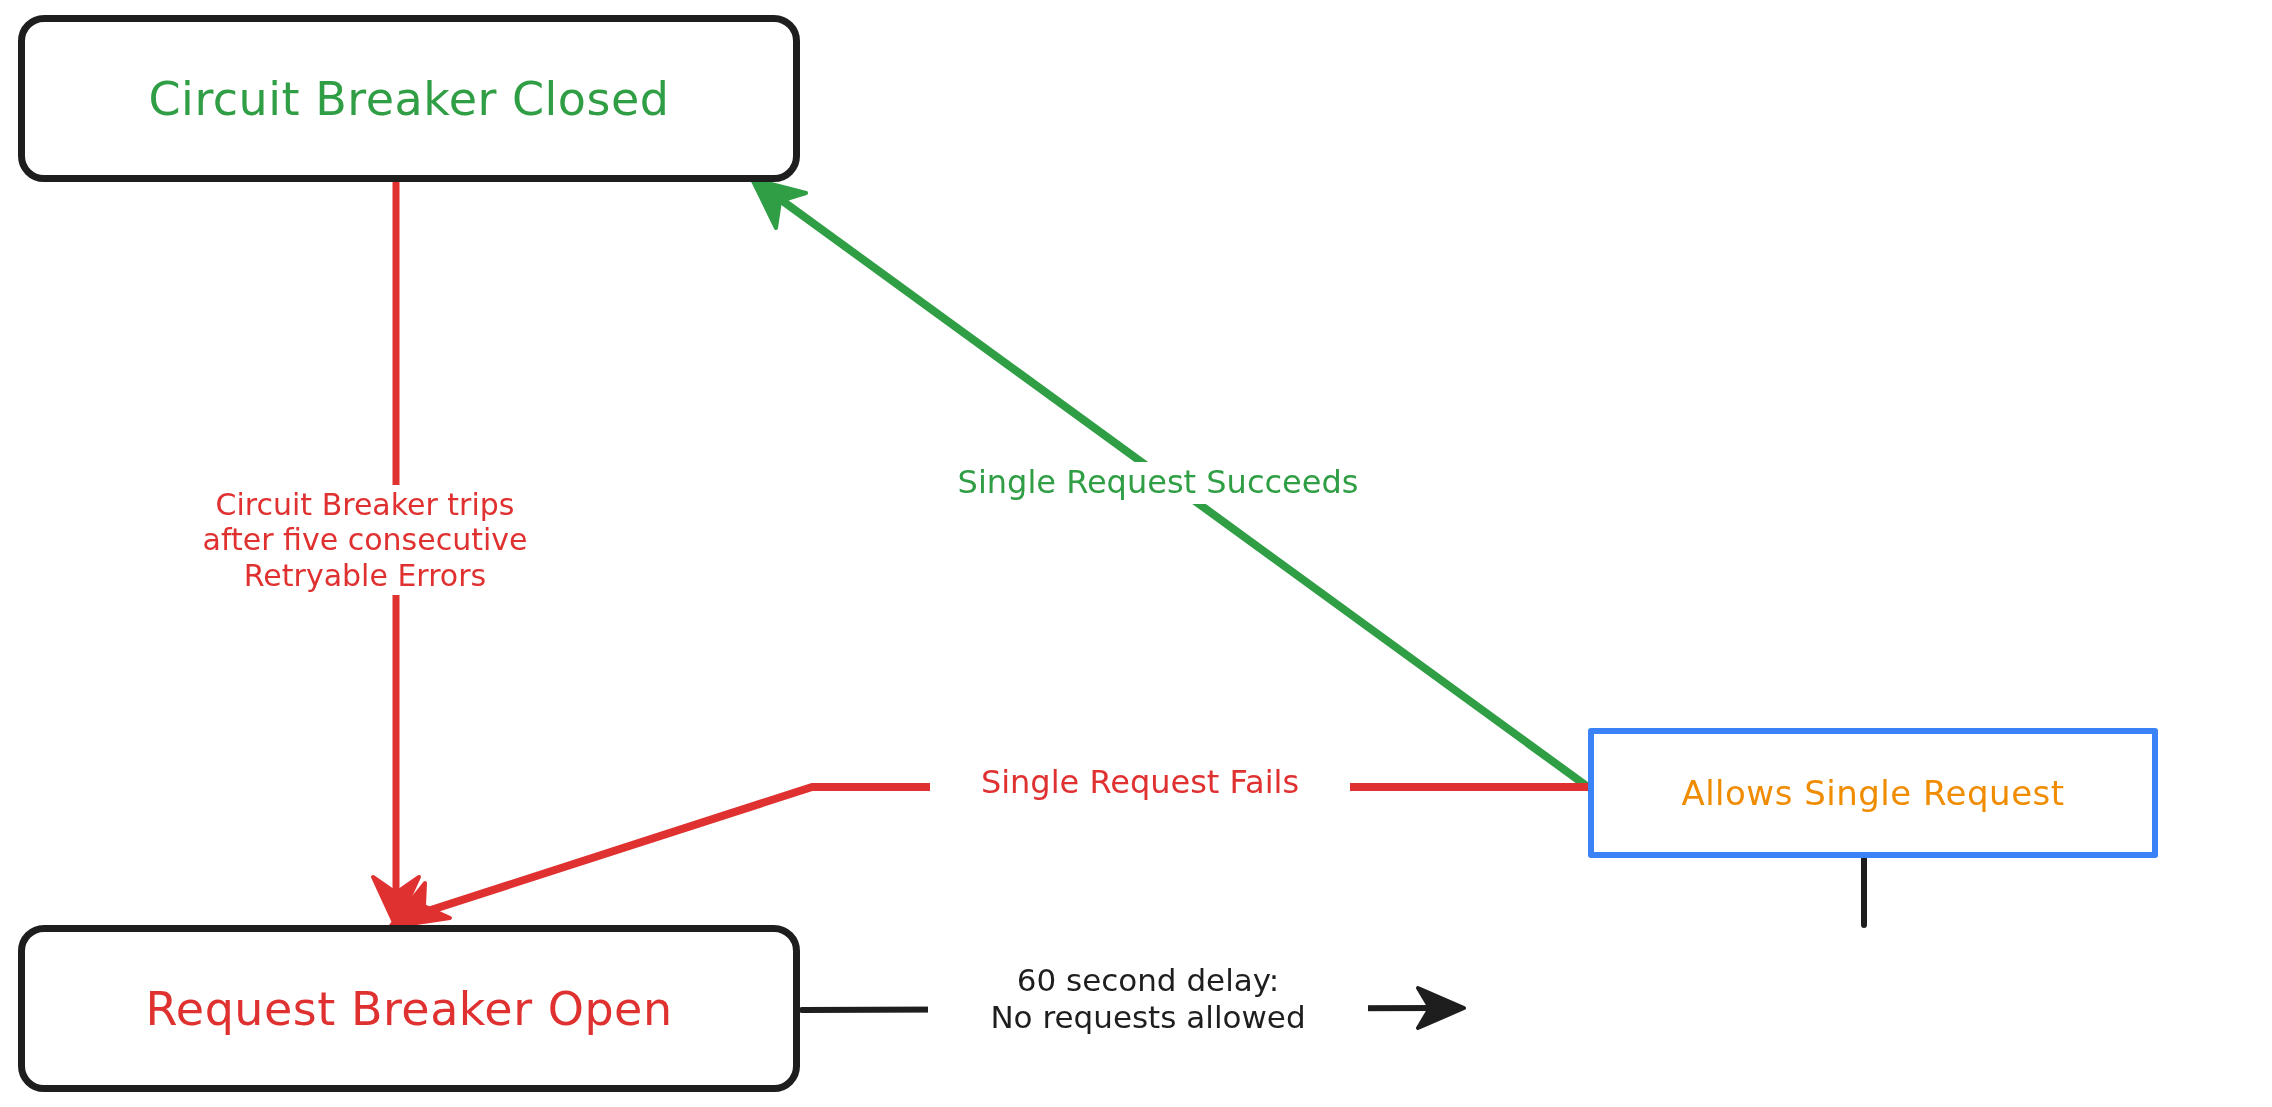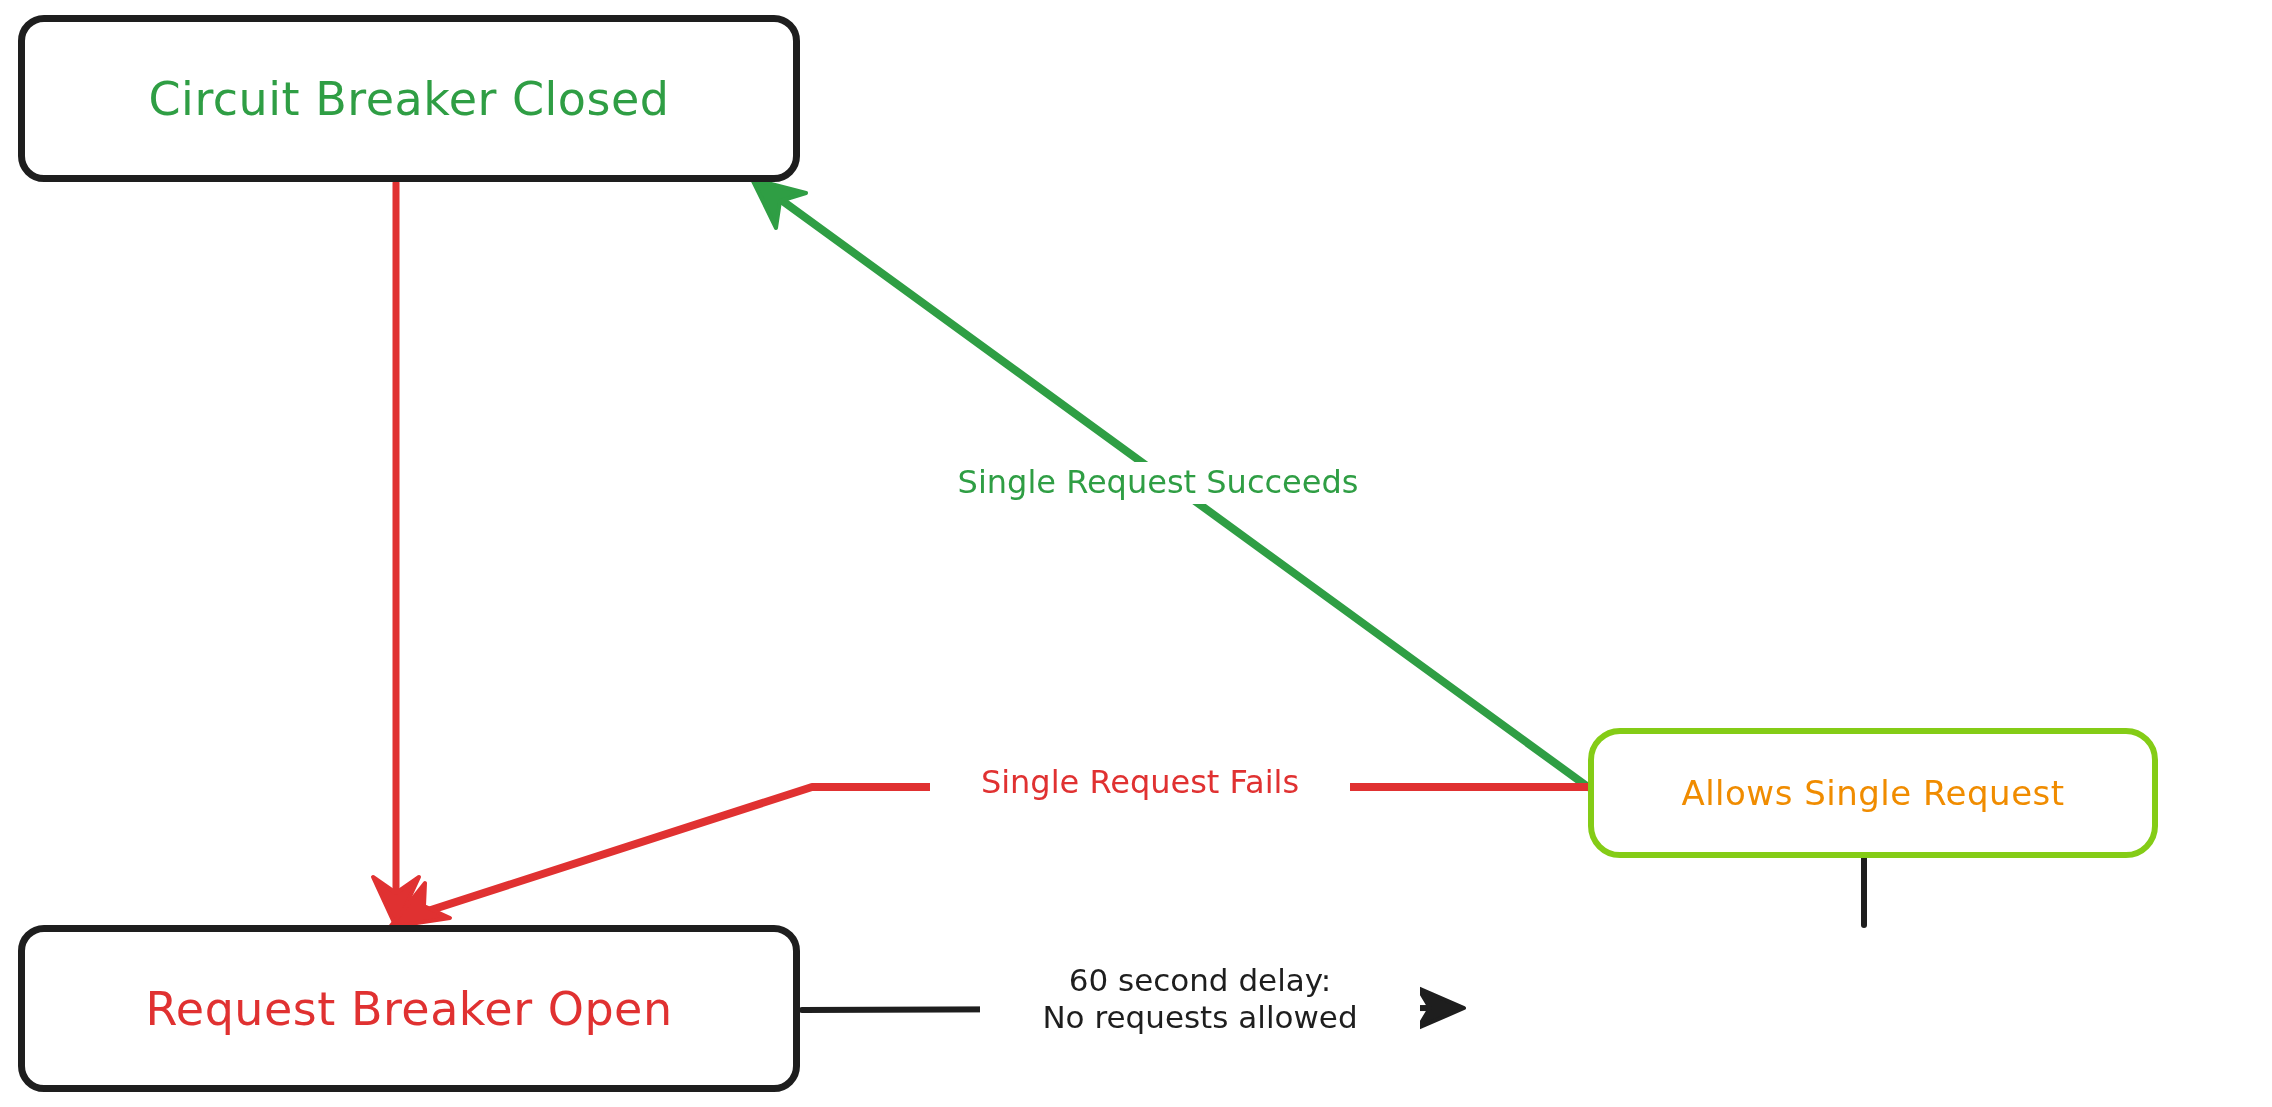--- a/index.html
+++ b/index.html
@@ -32,22 +32,22 @@
     display: flex;
     align-items: center;
     justify-content: center;
     text-align: center;
   }
   .node-black {
     border: 7px solid #1e1e1e;
     border-radius: 26px;
   }
   .node-orange {
-    border: 6px solid #84cc16;
-    border-radius: 32px;
+    border: 6px solid #3b82f6;
+    border-radius: 3px;
   }
   .node-label {
     font-family: "DejaVu Sans", sans-serif;
     font-weight: 500;
     letter-spacing: 0.5px;
     white-space: nowrap;
   }
   .lbl-green  { color: #2f9e44; }
   .lbl-red    { color: #e03131; }
   .lbl-orange { color: #f08c00; }
@@ -90,21 +90,21 @@
   }
   #label-succeeds {
     left: 908px; top: 462px; width: 500px;
     font-size: 32px;
   }
   #label-fails {
     left: 930px; top: 762px; width: 420px;
     font-size: 32px;
   }
   #label-delay {
-    left: 980px; top: 960px; width: 440px;
+    left: 928px; top: 960px; width: 440px;
     font-size: 31px;
   }
 </style>
 </head>
 <body>
 
 <div id="diagram-root">
 
   <svg id="edge-layer" viewBox="0 0 2272 1107">
 
@@ -140,20 +140,23 @@
 
   <div class="node node-black" id="node-open">
     <span class="node-label lbl-red">Request Breaker Open</span>
   </div>
 
 
   <div class="node node-orange" id="node-allows">
     <span class="node-label lbl-orange">Allows Single Request</span>
   </div>
 
+  <div class="edge-label lbl-red" id="label-trips">Circuit Breaker trips
+after five consecutive
+Retryable Errors</div>
 
   <div class="edge-label lbl-green" id="label-succeeds">Single Request Succeeds</div>
 
   <div class="edge-label lbl-red" id="label-fails">Single Request Fails</div>
 
   <div class="edge-label lbl-black" id="label-delay">60 second delay:
 No requests allowed</div>
 
 </div>
 

